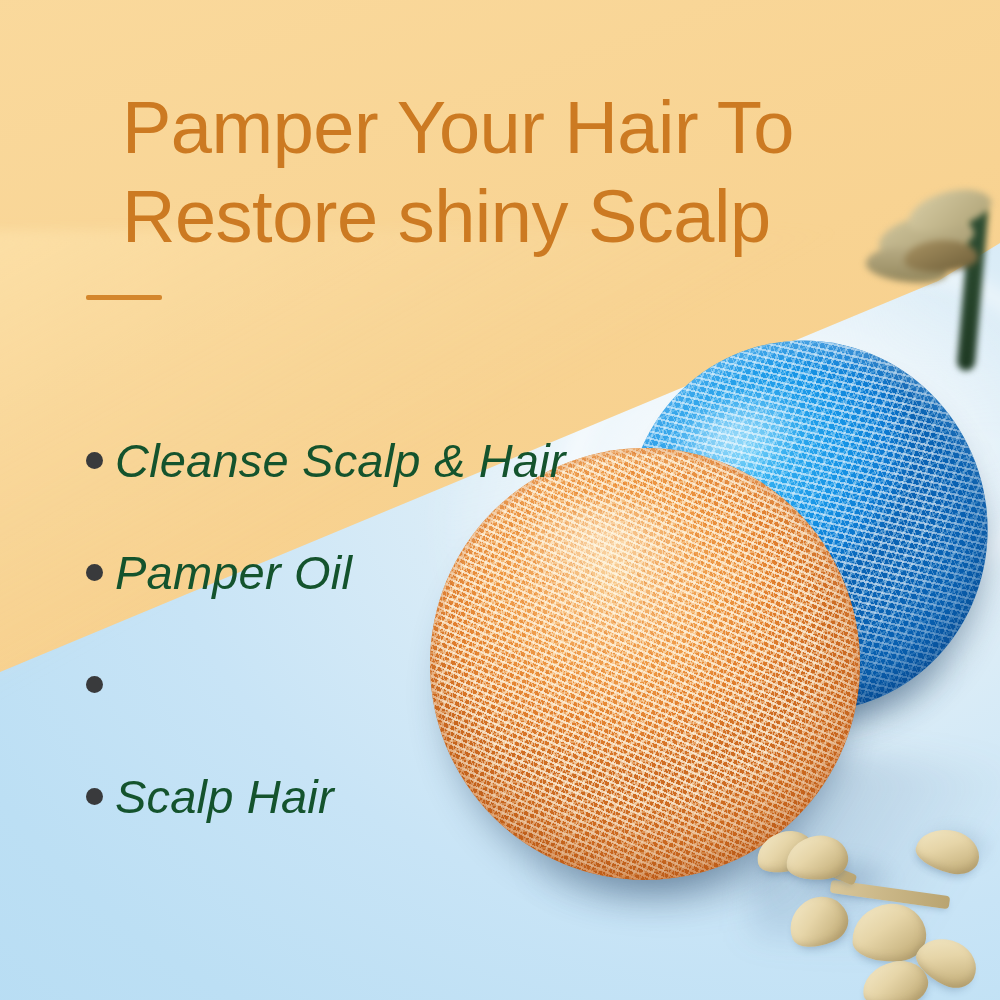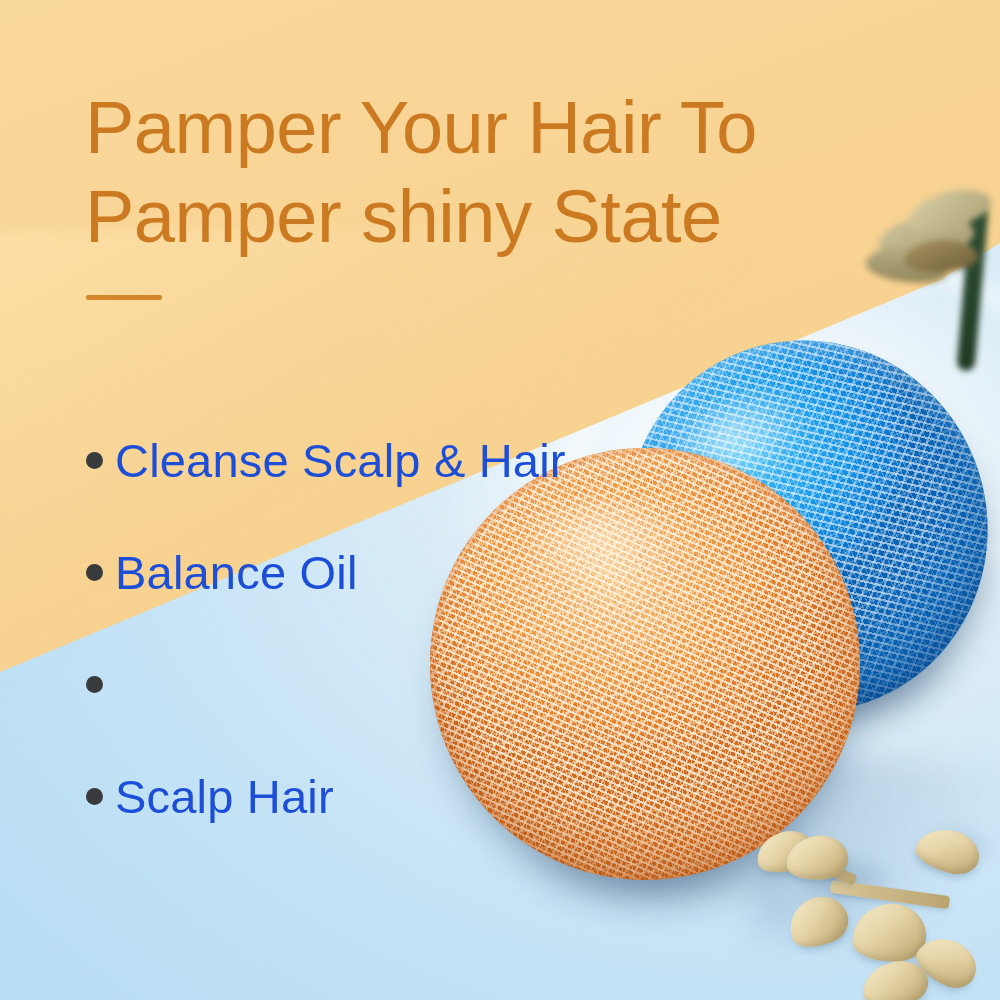--- a/index.html
+++ b/index.html
@@ -61,21 +61,21 @@
   .headline {
     position:absolute; left:85px; top:84px; width:830px;
     color:#CC7A22;
     font-family:"Liberation Sans", sans-serif;
     font-size:74px;
     font-weight:400;
     line-height:1.20;
     letter-spacing:-0.5px;
     white-space:nowrap;
   }
-  .headline .ln { display:block; }
+  .headline .ln { display:block;margin-left:37px; }
   .rule {
     position:absolute; left:86px; top:295px;
     width:76px; height:5px;
     background:#D4862C;
     border-radius:2px;
   }
 
   
   .bullets {
     position:absolute; left:86px; top:404px; width:520px;
@@ -88,23 +88,24 @@
     flex:0 0 auto;
     width:17px; height:17px;
     border-radius:50%;
     background:#393A3C;
     margin-right:12px;
   }
   .bullet-label {
     font-family:"Liberation Sans", sans-serif;
     font-size:47px;
     font-weight:400;
-    color:#1d4ed8;
+    color:#14532d;
     letter-spacing:0.2px;
     white-space:nowrap;
+    font-style:italic;
   }
 
   
   .bar { position:absolute; border-radius:50%; }
 
   
   .bar-blue {
     left:627px; top:340px; width:360px; height:372px;
     transform:rotate(-18deg);
     background:
@@ -291,32 +292,32 @@
     <div class="bud" style="left:786px; top:836px; width:62px; height:44px; transform:rotate(-7deg);"></div>
     <div class="bud" style="left:916px; top:830px; width:64px; height:42px; transform:rotate(14deg);"></div>
     <div class="bud" style="left:788px; top:898px; width:60px; height:48px; transform:rotate(-24deg);"></div>
     <div class="bud" style="left:852px; top:904px; width:74px; height:58px; transform:rotate(-4deg);"></div>
     <div class="bud" style="left:916px; top:940px; width:62px; height:44px; transform:rotate(26deg);"></div>
     <div class="bud" style="left:862px; top:962px; width:66px; height:44px; transform:rotate(-12deg);"></div>
   </div>
 
   <div class="headline">
     <span class="ln">Pamper Your Hair To</span>
-    <span class="ln">Pamper shiny State</span>
+    <span class="ln">Restore shiny Scalp</span>
   </div>
   <div class="rule"></div>
 
   <div class="bullets">
     <div class="bullet">
       <span class="dot"></span>
       <span class="bullet-label">Cleanse Scalp &amp; Hair</span>
     </div>
     <div class="bullet">
       <span class="dot"></span>
-      <span class="bullet-label">Balance Oil</span>
+      <span class="bullet-label">Pamper Oil</span>
     </div>
     <div class="bullet">
       <span class="dot"></span>
     </div>
     <div class="bullet">
       <span class="dot"></span>
       <span class="bullet-label">Scalp Hair</span>
     </div>
   </div>
 

